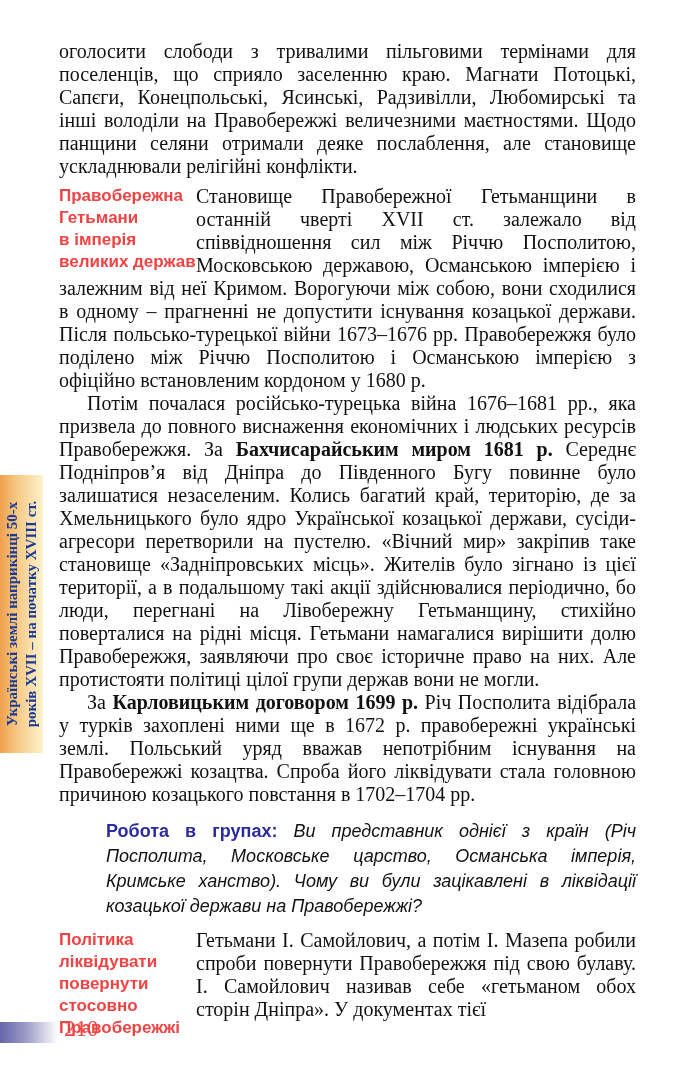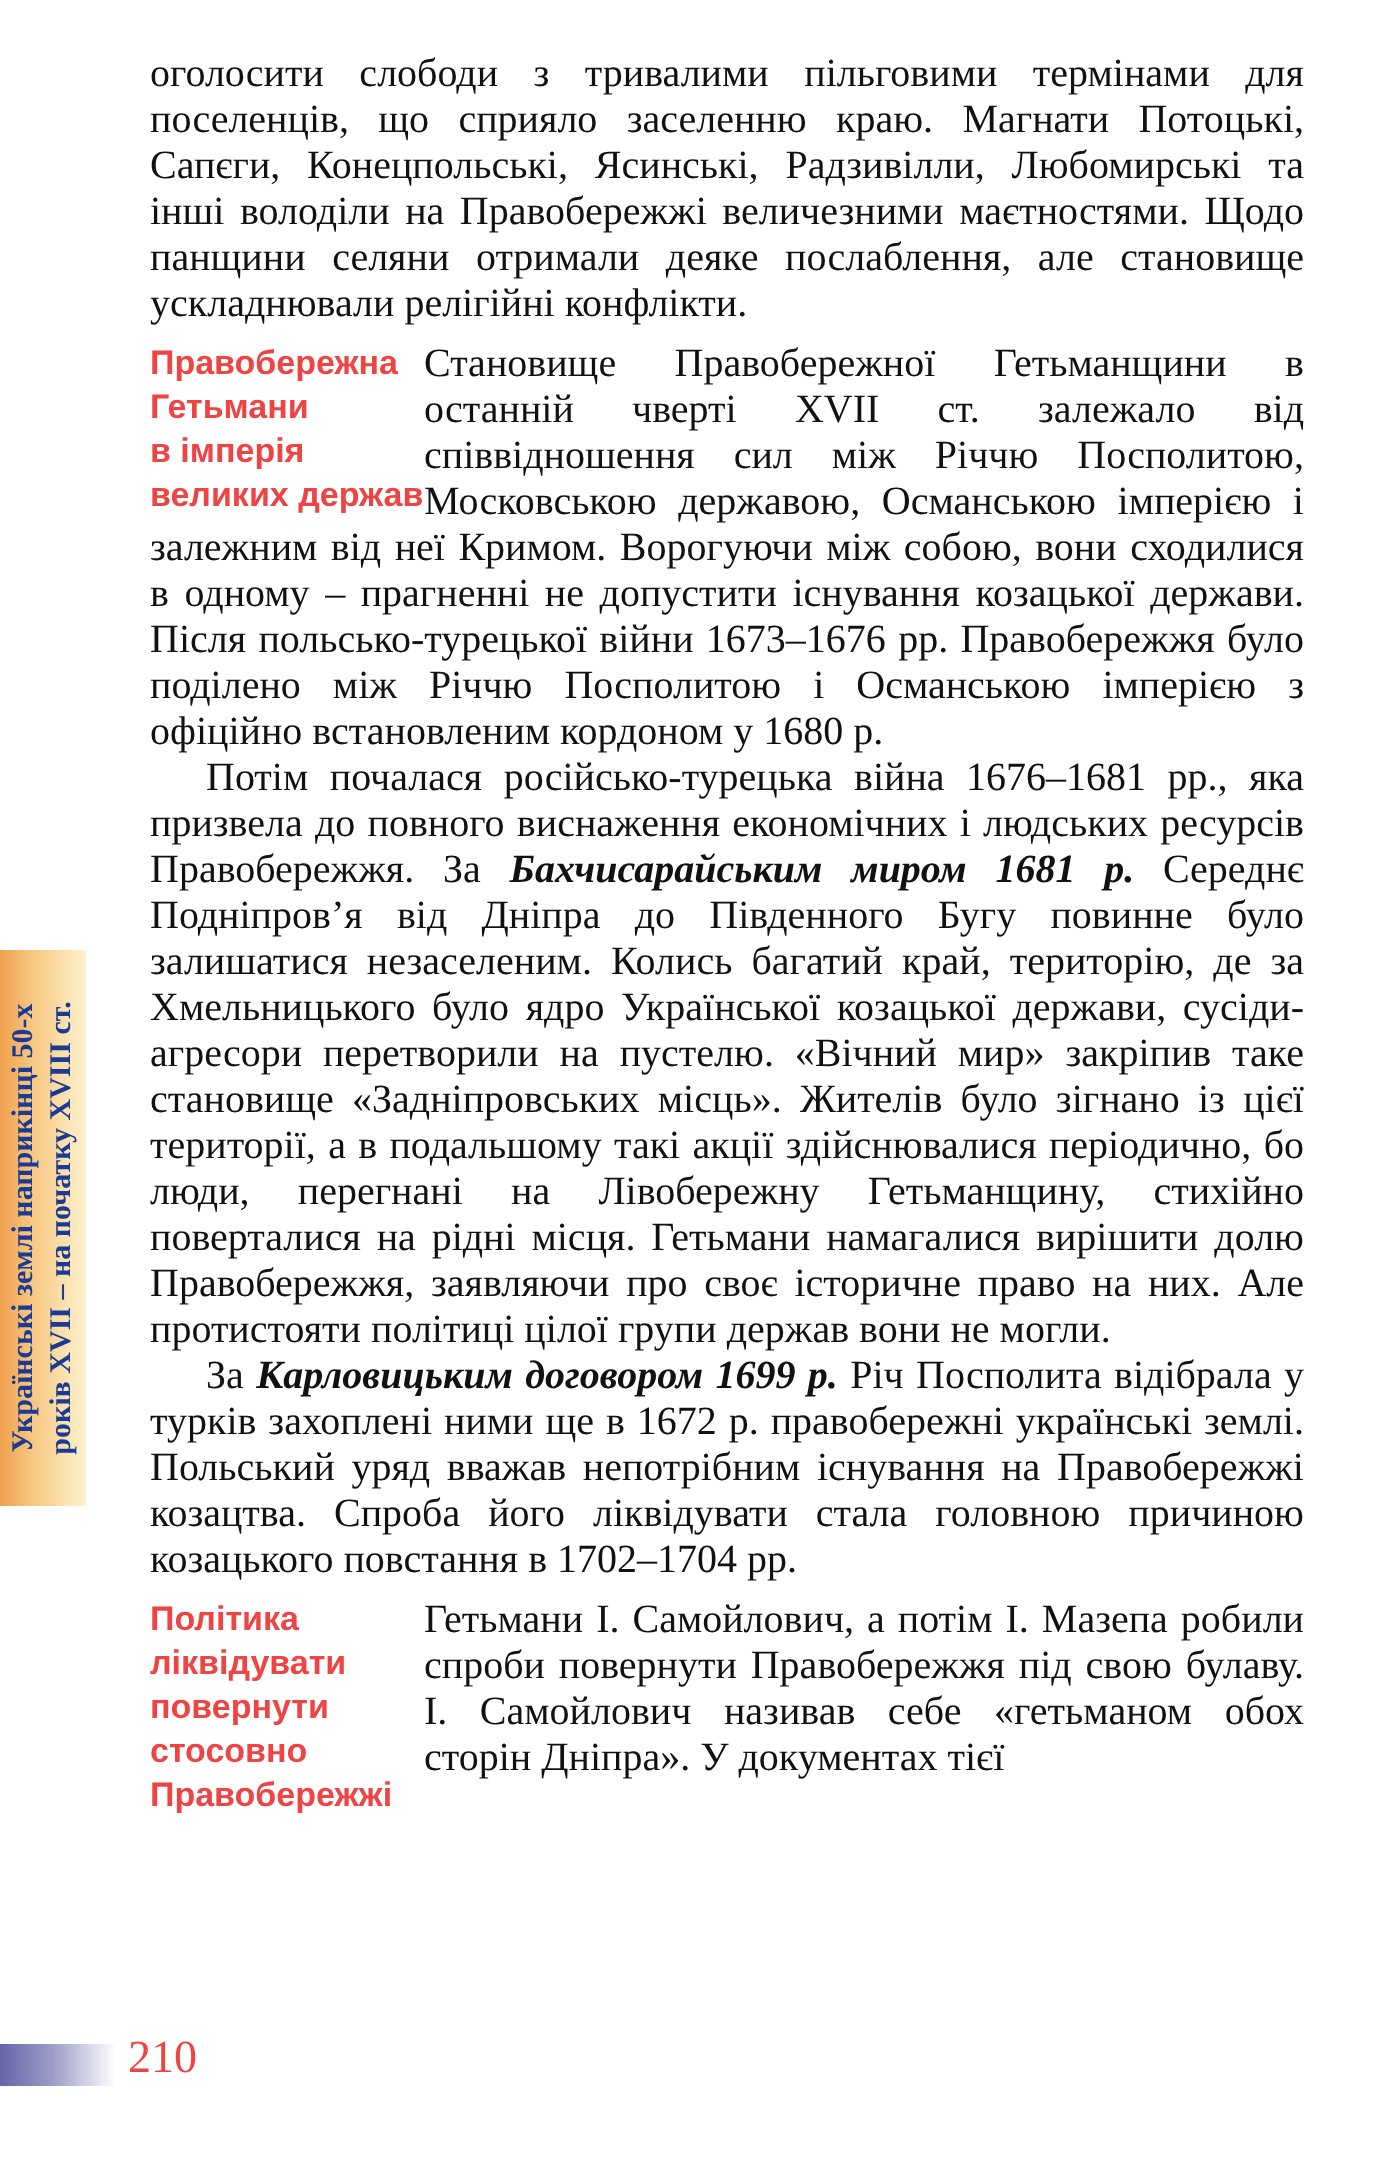--- a/index.html
+++ b/index.html
@@ -40,34 +40,34 @@
     font-size: 15px;
     line-height: 19px;
     color: #1a3a94;
     text-align: center;
     white-space: nowrap;
   }
 
   
   .content {
     position: absolute;
-    left: 75px;
+    left: 59px;
     top: 0;
     width: 577px;
-    padding-top: 26px;
+    padding-top: 40px;
   }
   p.body {
     margin: 0;
     font-size: 20px;
     line-height: 23px;
     text-align: justify;
     text-justify: inter-word;
   }
   p.body.indent { text-indent: 28px; }
-  .bi { font-weight: bold; font-style: italic; }
+  .bi { font-weight: bold; }
 
   .section { margin-top: 7px; }
   .margin-head {
     float: left;
     width: 137px;
     font-family: "Liberation Sans", sans-serif;
     font-weight: bold;
     font-size: 17px;
     line-height: 22px;
     color: #ef4444;
@@ -131,20 +131,23 @@
         <div>Правобережна</div>
         <div>Гетьмани</div>
         <div>в імперія</div>
         <div>великих держав</div>
       </div>
       <p class="body">Становище Правобережної Гетьманщини в останній чверті XVII ст. залежало від співвідношення сил між Річчю Посполитою, Московською державою, Османською імперією і залежним від неї Кримом. Ворогуючи між собою, вони сходилися в одному – прагненні не допустити існування козацької держави. Після польсько-турецької війни 1673–1676 рр. Правобережжя було поділено між Річчю Посполитою і Османською імперією з офіційно встановленим кордоном у 1680 р.</p>
       <p class="body indent"><span>Потім почалася російсько-турецька війна 1676–1681 рр., яка призвела до повного виснаження економічних і людських ресурсів Правобережжя. За </span><span class="bi">Бахчисарайським миром 1681 р.</span><span> Середнє Подніпров’я від Дніпра до Південного Бугу повинне було залишатися незаселеним. Колись багатий край, територію, де за Хмельницького було ядро Української козацької держави, сусіди-агресори перетворили на пустелю. «Вічний мир» закріпив таке становище «Задніпровських місць». Жителів було зігнано із цієї території, а в подальшому такі акції здійснювалися періодично, бо люди, перегнані на Лівобережну Гетьманщину, стихійно поверталися на рідні місця. Гетьмани намагалися вирішити долю Правобережжя, заявляючи про своє історичне право на них. Але протистояти політиці цілої групи держав вони не могли.</span></p>
       <p class="body indent"><span>За </span><span class="bi">Карловицьким договором 1699 р.</span><span> Річ Посполита відібрала у турків захоплені ними ще в 1672 р. правобережні українські землі. Польський уряд вважав непотрібним існування на Правобережжі козацтва. Спроба його ліквідувати стала головною причиною козацького повстання в 1702–1704 рр.</span></p>
     </div>
 
+    <div class="group-work">
+      <p class="gw-text"><span class="gw-label">Робота в групах:</span><span> </span><span>Ви представник однієї з країн (Річ Посполита, Московське царство, Османська імперія, Кримське ханство). Чому ви були зацікавлені в ліквідації козацької держави на Правобережжі?</span></p>
+    </div>
 
     <div class="section">
       <div class="margin-head">
         <div>Політика</div>
         <div>ліквідувати</div>
         <div>повернути</div>
         <div>стосовно</div>
         <div>Правобережжі</div>
       </div>
       <p class="body">Гетьмани І. Самойлович, а потім І. Мазепа робили спроби повернути Правобережжя під свою булаву. І. Самойлович називав себе «гетьманом обох сторін Дніпра». У документах тієї</p>

